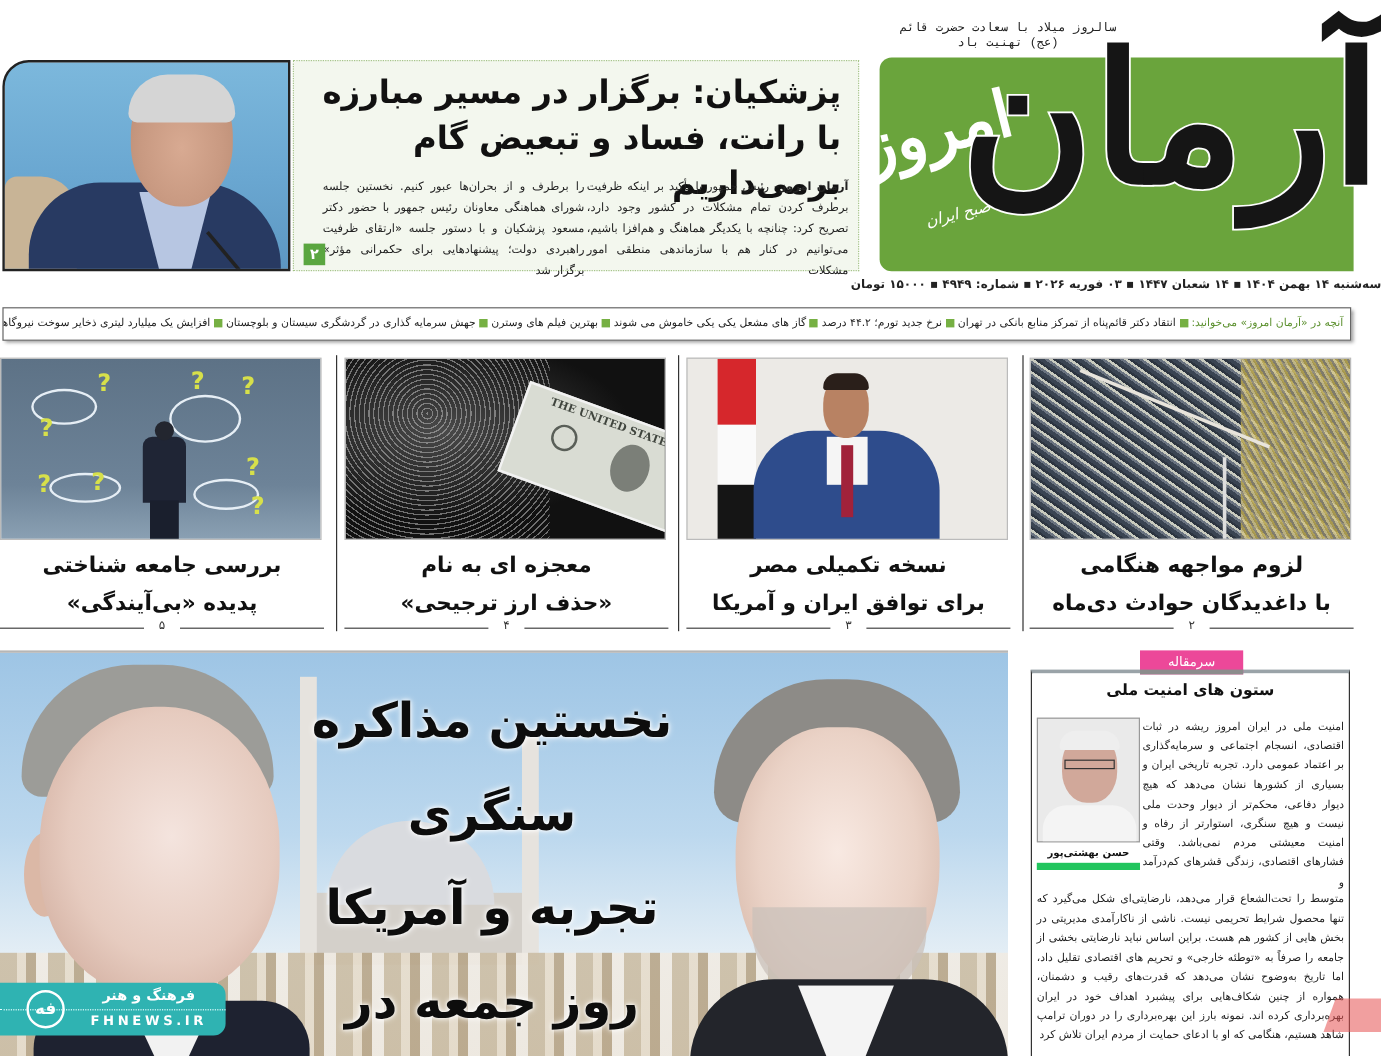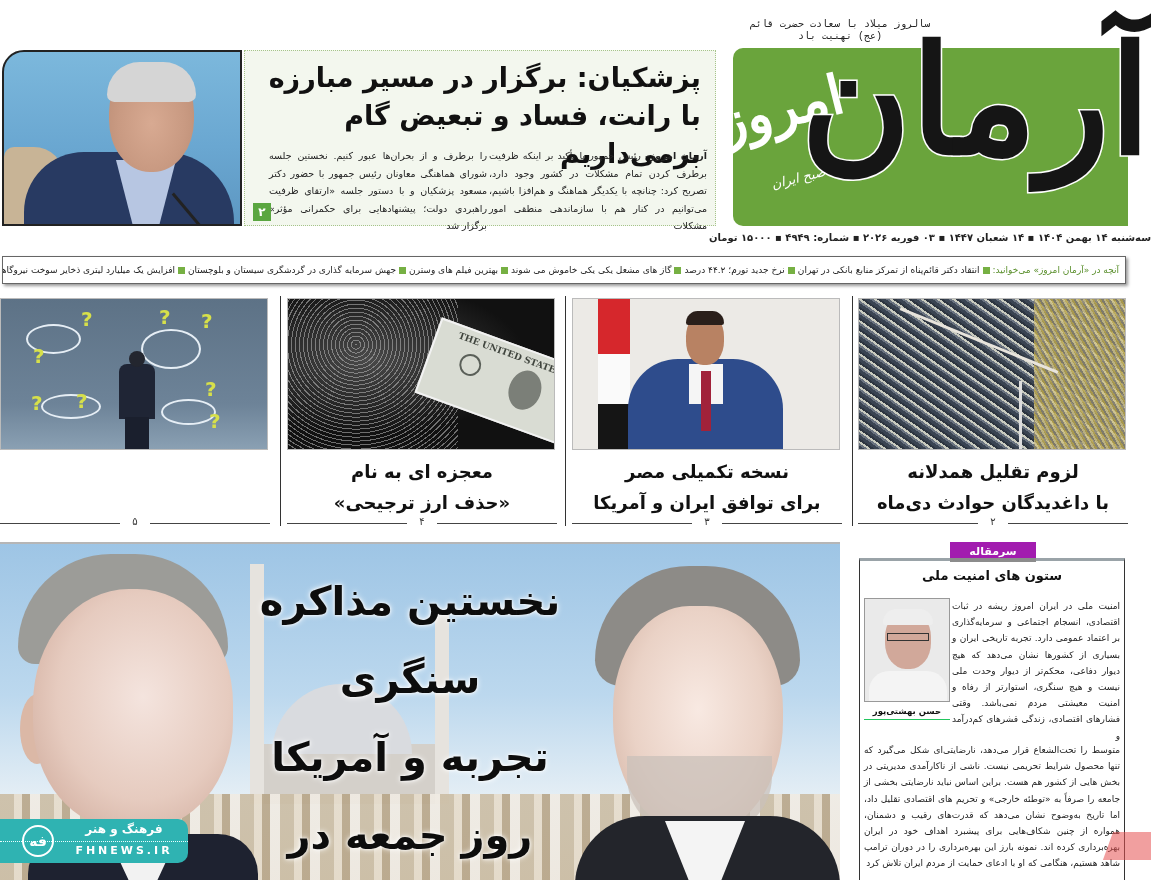--- a/index.html
+++ b/index.html
@@ -105,29 +105,29 @@
 
   
   .fh-badge { position: absolute; left: 0; top: 819px; width: 188px; height: 44px; background: #2fb3b2; border-radius: 0 10px 10px 0; }
   .fh-badge .logo { position: absolute; left: 22px; top: 6px; width: 32px; height: 32px; border: 2px solid #fff; border-radius: 50%; color: #fff; font-size: 14px; font-weight: bold; text-align: center; line-height: 28px; }
   .fh-badge .fa { position: absolute; left: 68px; top: 3px; width: 112px; text-align: center; font-size: 12px; font-weight: bold; color: #fff; }
   .fh-badge .dots { position: absolute; left: 0; top: 22px; width: 188px; border-top: 1px dotted #e8ffff; }
   .fh-badge .en { position: absolute; left: 68px; top: 25px; width: 112px; text-align: center; font-size: 11px; font-weight: bold; color: #fff; letter-spacing: 3px; direction: ltr; font-family: "DejaVu Sans", sans-serif; }
 
   
   .editorial { position: absolute; left: 858px; top: 542px; width: 268px; height: 338px; }
-  .editorial .label { position: absolute; left: 92px; top: 0; width: 86px; height: 20px; background: #a21caf; color: #fff; font-size: 11px; font-weight: bold; text-align: center; line-height: 20px; border-bottom: 4px solid #8c8c8c; }
+  .editorial .label { position: absolute; left: 92px; top: 0; width: 86px; height: 20px; background: #ec4899; color: #fff; font-size: 11px; font-weight: normal; text-align: center; line-height: 20px; border-bottom: 4px solid #8c8c8c; }
   .editorial .frame { position: absolute; left: 1px; top: 16px; width: 266px; height: 330px; border: 1px solid #333; border-top: 3px solid #9aa3a8; }
   .editorial .title { position: absolute; left: 0; top: 26px; width: 268px; font-size: 13px; font-weight: bold; text-align: center; color: #111; }
   .editorial .photo { position: absolute; left: 6px; top: 56px; width: 86px; height: 104px; background: #eaeaea; border: 1px solid #999; overflow: hidden; }
   .editorial .photo .head { position: absolute; left: 20px; top: 12px; width: 46px; height: 58px; background: #d1a89a; border-radius: 45%; }
   .editorial .photo .hair { position: absolute; left: 18px; top: 10px; width: 50px; height: 16px; background: #eeeeee; border-radius: 25px 25px 5px 5px; }
   .editorial .photo .glasses { position: absolute; left: 22px; top: 34px; width: 42px; height: 8px; border: 1px solid #333; }
   .editorial .photo .shirt { position: absolute; left: 4px; top: 72px; width: 78px; height: 34px; background: #f4f4f4; border-radius: 20px 20px 0 0; }
-  .editorial .author { position: absolute; left: 6px; top: 164px; width: 86px; font-size: 8.5px; font-weight: bold; text-align: center; border-bottom: 1px solid #22c55e; padding-bottom: 3px; }
+  .editorial .author { position: absolute; left: 6px; top: 164px; width: 86px; font-size: 8.5px; font-weight: bold; text-align: center; border-bottom: 6px solid #22c55e; padding-bottom: 3px; }
   .editorial .text-top { position: absolute; right: 6px; top: 56px; width: 168px; font-size: 9px; line-height: 16.2px; text-align: justify; color: #222; }
   .editorial .text-bottom { position: absolute; right: 6px; top: 200px; width: 256px; font-size: 9px; line-height: 16.2px; text-align: justify; color: #222; }
   .editorial .wm { position: absolute; left: 250px; top: 290px; width: 60px; height: 28px; background: rgba(230,80,80,.55); transform: skewX(-20deg); }
 </style>
 </head>
 <body>
 
 <div class="masthead">
   <div class="greeting">سالروز میلاد با سعادت حضرت قائم (عج) تهنیت باد</div>
   <div class="green-band"></div>
@@ -161,21 +161,21 @@
   <span class="intro">آنچه در «آرمان امروز» می‌خوانید:</span><span class="sq"></span><span class="item">انتقاد دکتر قائم‌پناه از تمرکز منابع بانکی در تهران</span><span class="sq"></span><span class="item">نرخ جدید تورم؛ ۴۴.۲ درصد</span><span class="sq"></span><span class="item">گاز های مشعل یکی یکی خاموش می شوند</span><span class="sq"></span><span class="item">بهترین فیلم های وسترن</span><span class="sq"></span><span class="item">جهش سرمایه گذاری در گردشگری سیستان و بلوچستان</span><span class="sq"></span><span class="item">افزایش یک میلیارد لیتری ذخایر سوخت نیروگاهی</span>
 </div>
 
 <div class="teaser t1">
   <div class="img img-crowd">
     <div class="yellow"></div>
     <div class="street"></div>
     <div class="pole"></div>
   </div>
   <div class="title">
-    <div>لزوم تقلیل همدلانه</div>
+    <div>لزوم مواجهه هنگامی</div>
     <div>با داغدیدگان حوادث دی‌ماه</div>
   </div>
   <div class="rule"></div>
   <div class="pg">۲</div>
 </div>
 <div class="vsep" style="left:852px"></div>
 
 <div class="teaser t2">
   <div class="img img-sisi">
     <div class="flag-r"></div>
@@ -225,20 +225,24 @@
     <span class="qm" style="left:200px;top:10px">?</span>
     <span class="qm" style="left:32px;top:45px">?</span>
     <span class="qm" style="left:30px;top:92px">?</span>
     <span class="qm" style="left:75px;top:90px">?</span>
     <span class="qm" style="left:204px;top:78px">?</span>
     <span class="qm" style="left:208px;top:110px">?</span>
     <div class="man-body"></div>
     <div class="man-legs"></div>
     <div class="man-head"></div>
   </div>
+  <div class="title">
+    <div>بررسی جامعه شناختی</div>
+    <div>پدیده «بی‌آیندگی»</div>
+  </div>
   <div class="rule"></div>
   <div class="pg">۵</div>
 </div>
 
 <div class="main-story">
   <div class="dome2"></div>
   <div class="dome"></div>
   <div class="minaret m1"></div>
   <div class="minaret m2"></div>
   <div class="city"></div>

